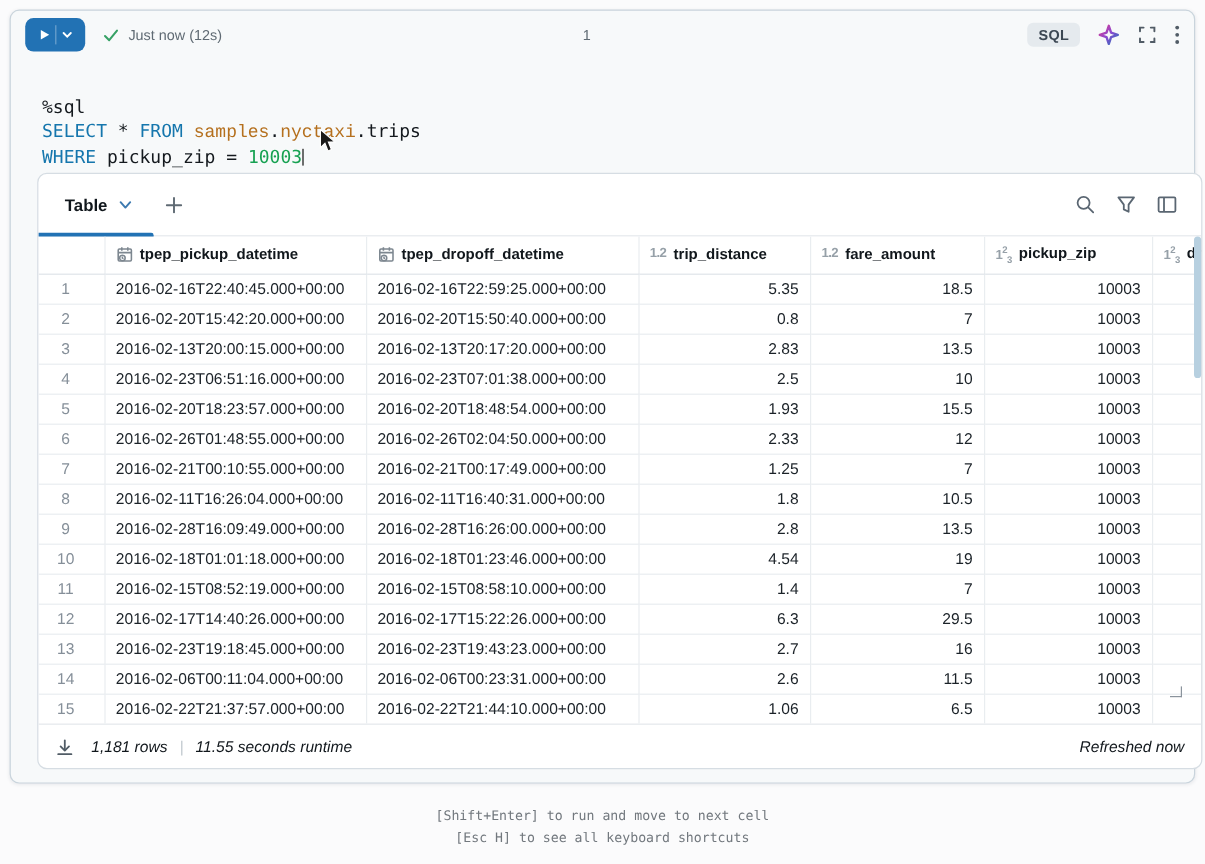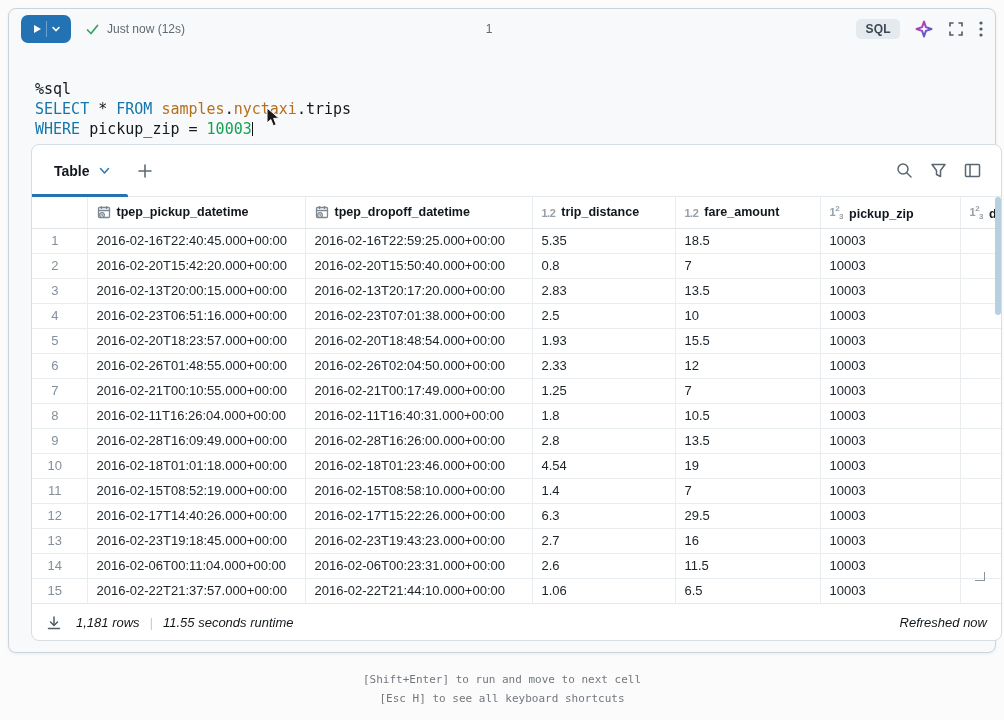--- a/index.html
+++ b/index.html
@@ -21,21 +21,21 @@
   .check-icon { margin-left:14px; display:flex; }
   .status-text { margin-left:7px; font-size:12px; color:#5f6a73; }
   .cell-number { position:absolute; left:470px; width:20px; text-align:center; font-size:12px; color:#5f6a73; }
   .topbar-right { margin-left:auto; display:flex; align-items:center; gap:15px; }
   .sql-badge { background:#e5eaee; color:#3c4854; font-size:12px; font-weight:bold; padding:3px 9px; border-radius:5px; letter-spacing:.3px; }
   .icon-btn { display:flex; align-items:center; justify-content:center; cursor:pointer; }
 
   
   .code-area { padding:4px 12px 2px 26px; font-family:"DejaVu Sans Mono", monospace; font-size:15px; line-height:20px; color:#14191e;margin-top:26px; }
   .tok-keyword { color:var(--kw); }
-  .tok-identifier { color:var(--ident); }
+  .tok-identifier { color:var(--ident);font-family:Liberation Mono, monospace; }
   .tok-number { color:var(--num); }
   .tok-plain { color:#14191e; }
   .caret { display:inline-block; width:1.5px; height:14px; background:#111; vertical-align:-2px; }
 
   .perf-row { display:flex; align-items:center; gap:24px; padding:6px 12px 0 22px; }
   .perf-link { color:var(--accent); font-size:13px; cursor:pointer; }
 
   
   .results { position:absolute; left:22px; top:135px; width:971px; height:497px;
     background:#fff; border:1px solid #d6dde3; border-radius:8px; overflow:hidden; }
@@ -44,22 +44,22 @@
   .tab-label { font-size:14px; font-weight:bold; color:#11171c; }
   .tab-underline { position:absolute; left:0; bottom:-1px; width:96px; height:3px; background:var(--accent); border-radius:0 2px 0 0; }
   .plus-btn { margin-left:14px; cursor:pointer; display:flex; }
   .toolbar-icons { margin-left:auto; display:flex; align-items:center; gap:17px; padding-right:4px; }
 
   
   .tablewrap { position:relative; height:406px; overflow:hidden; }
   table { border-collapse:collapse; table-layout:fixed; width:970px; }
   th, td { border-right:1px solid #e9edf0; border-bottom:1px solid #e9edf0; font-size:13px; height:25px; padding:0 9px; white-space:nowrap; overflow:hidden; }
   thead th { height:31px; border-bottom:1px solid #dfe4e9; font-weight:bold; font-size:12.5px; color:#11171c; text-align:left; }
-  thead th .hflex { display:flex; align-items:flex-end; gap:6px; }
-  td.num, th.num-h { }
+  thead th .hflex { display:flex; align-items:flex-start; gap:6px; }
+  td.num, th.num-h { text-align:right; }
   td { color:#1b2228; }
   td.rownum { color:#858f99; text-align:center; padding-right:18px; }
   th:last-child, td:last-child { border-right:none; }
   .numicon { font-size:11px; color:#96a0a8; font-weight:bold; letter-spacing:-.5px; }
   .numicon sup { font-size:8px; }
   .numicon sub { font-size:8px; }
   .corner-glyph { position:absolute; right:16px; bottom:22px; width:10px; height:9px;
     border-right:1.5px solid #8a939c; border-bottom:1.5px solid #8a939c; }
 
   .results-footer { height:38px; display:flex; align-items:center; border-top:1px solid #e5e9ed; padding:0 14px 0 14px; font-size:13px; color:#11171c;font-style:italic; }

